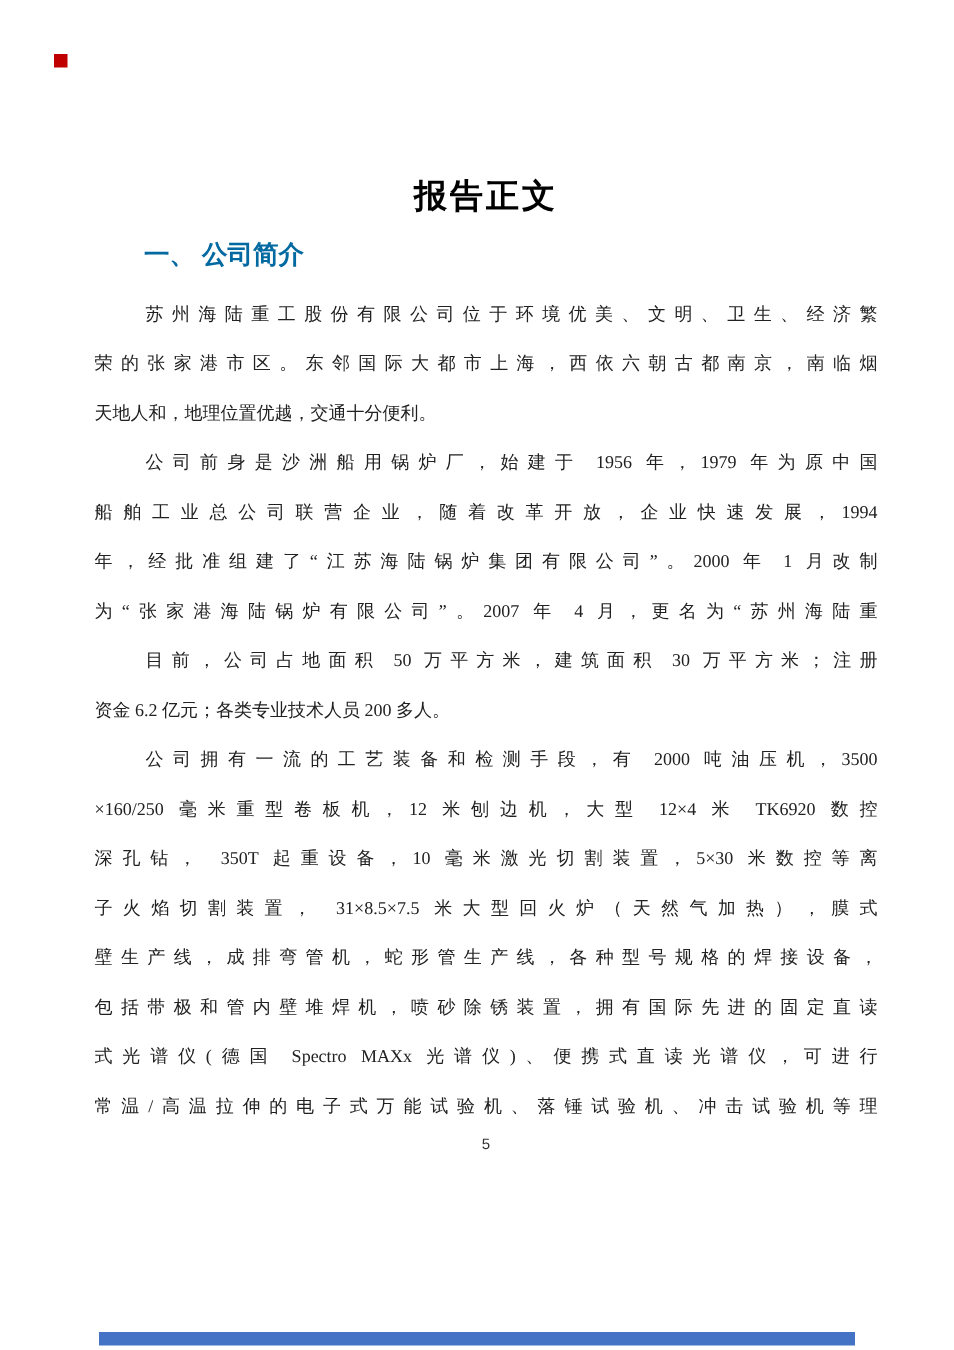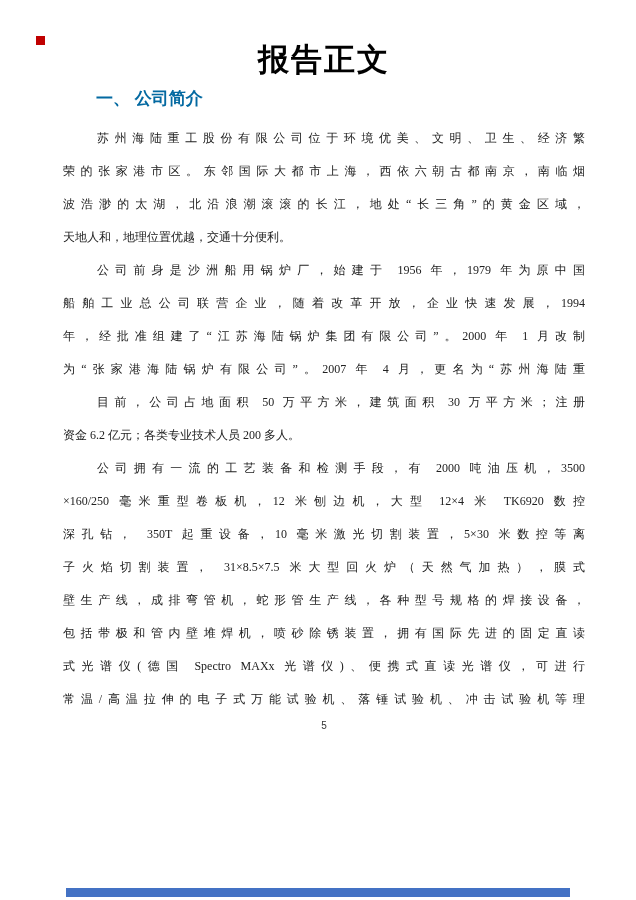--- a/index.html
+++ b/index.html
@@ -19,23 +19,23 @@
     width: 9px;
     height: 9px;
     background: #c00000;
   }
   .content {
     margin-left: 63px;
     margin-right: 51px; 
   }
   .doc-title {
     margin: 0;
-    padding-top: 44px;
+    padding-top: 115px;
     font-family: "Liberation Sans", "DejaVu Sans", sans-serif;
-    font-size: 31px;
+    font-size: 22px;
     line-height: 32px;
     font-weight: 700;
     letter-spacing: 2px;
     text-align: center;
     color: #000000;
   }
   .section-heading {
     margin: 12px 0 0 0;
     padding-left: 33px;
     font-family: "Liberation Sans", "DejaVu Sans", sans-serif;
@@ -83,21 +83,20 @@
 <body>
 
 <div class="page" style="background: rgb(255, 255, 255);">
   <div class="red-marker" style="background: rgb(192, 0, 0);"></div>
   <div class="content">
     <h1 class="doc-title">报告正文</h1>
     <h2 class="section-heading">一、 公司简介</h2>
     <div class="body-text">
         <div class="line indent">苏州海陆重工股份有限公司位于环境优美、文明、卫生、经济繁</div>
         <div class="line">荣的张家港市区。东邻国际大都市上海，西依六朝古都南京，南临烟</div>
-        <div class="line">波浩渺的太湖，北沿浪潮滚滚的长江，地处“长三角”的黄金区域，</div>
         <div class="line para-end">天地人和，地理位置优越，交通十分便利。</div>
         <div class="line indent">公司前身是沙洲船用锅炉厂，始建于 1956 年，1979 年为原中国</div>
         <div class="line">船舶工业总公司联营企业，随着改革开放，企业快速发展，1994</div>
         <div class="line">年，经批准组建了“江苏海陆锅炉集团有限公司”。2000 年 1 月改制</div>
         <div class="line">为“张家港海陆锅炉有限公司”。2007 年 4 月，更名为“苏州海陆重</div>
         <div class="line indent">目前，公司占地面积 50 万平方米，建筑面积 30 万平方米；注册</div>
         <div class="line para-end">资金 6.2 亿元；各类专业技术人员 200 多人。</div>
         <div class="line indent">公司拥有一流的工艺装备和检测手段，有 2000 吨油压机，3500</div>
         <div class="line">×160/250 毫米重型卷板机，12 米刨边机，大型 12×4 米 TK6920 数控</div>
         <div class="line">深孔钻， 350T 起重设备，10 毫米激光切割装置，5×30 米数控等离</div>

